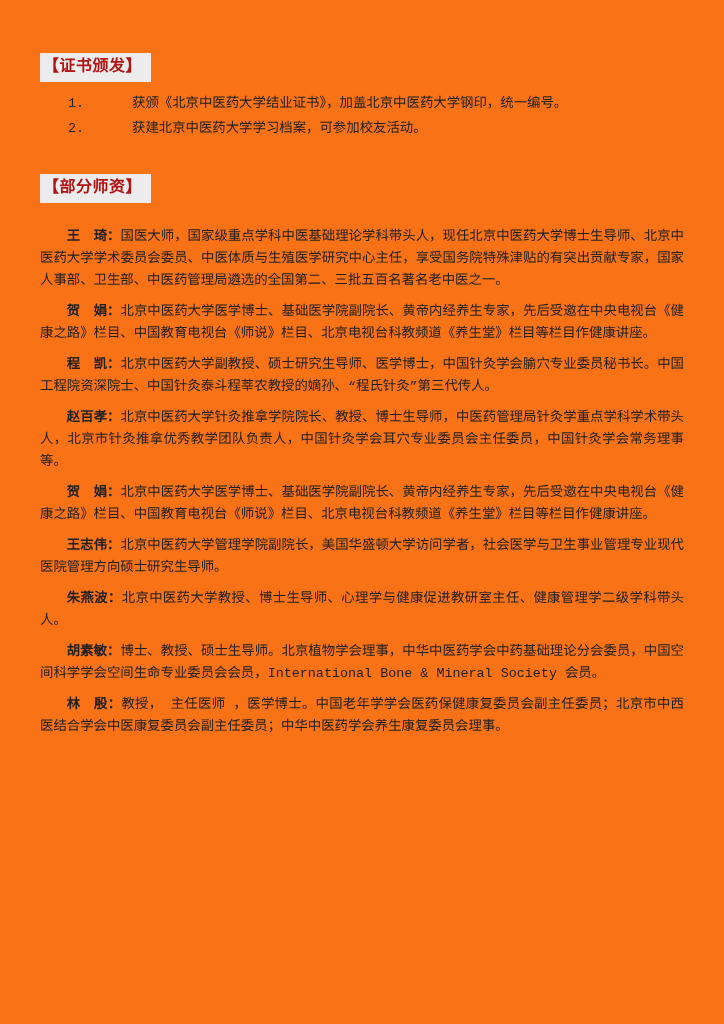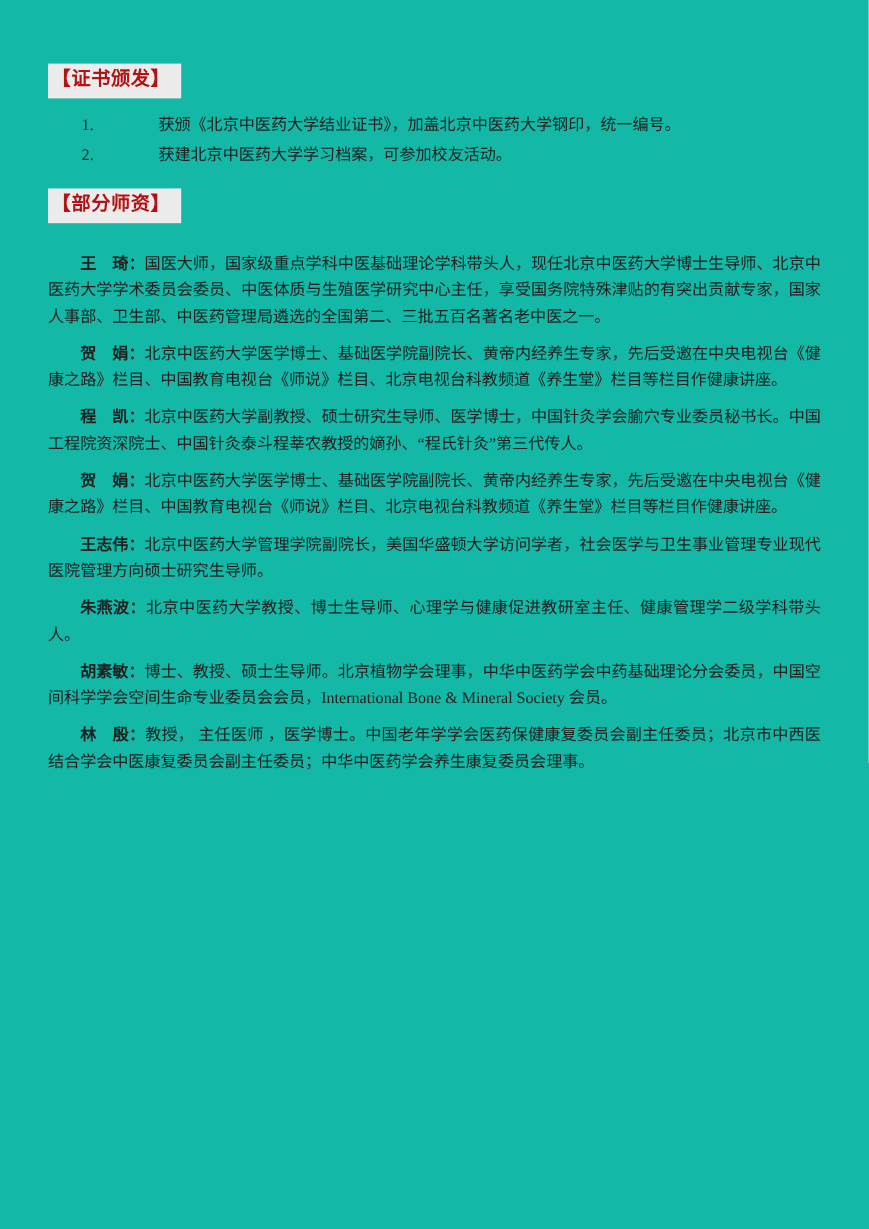--- a/index.html
+++ b/index.html
@@ -34,36 +34,36 @@
   }
   .cert-item {
     display: flex;
     padding-left: 28px;
     font-size: 13.4px;
     line-height: 18px;
     margin-bottom: 7px;
   }
   .cert-num { flex: none; width: 32px; }
   .cert-text { flex: 1; margin-left: 32px; }
-  .faculty-header-wrap { margin-top: 19px; }
+  .faculty-header-wrap { margin-top: 36px; }
   .faculty-list { margin-top: 23px; }
   .faculty-para {
     font-size: 13.4px;
     line-height: 22px;
     text-align: justify;
     text-indent: 2em;
     margin-bottom: 9px;
     word-break: break-all;
   }
   .faculty-name { font-weight: bold; }
 </style>
 </head>
 <body>
 
-<div class="page" style="color: rgb(33, 33, 33); background: #14b8a6;">
+<div class="page" style="color: rgb(33, 33, 33); background: #f97316; font-family: Liberation Mono, monospace;">
 
   <div class="header-wrap">
     <span class="section-header" style="background: rgb(236, 236, 236);"><span class="section-title" style="color: rgb(176, 20, 20);">【证书颁发】</span></span>
   </div>
 
   <ol class="cert-list">
     <li class="cert-item">
       <span class="cert-num">1.</span>
       <span class="cert-text">获颁《北京中医药大学结业证书》，加盖北京中医药大学钢印，统一编号。</span>
     </li>
@@ -79,20 +79,21 @@
 
   <div class="faculty-list" id="faculty-list">
     <p class="faculty-para"><span class="faculty-name">王　琦：</span><span class="faculty-bio">国医大师，国家级重点学科中医基础理论学科带头人，现任北京中医药大学博士生导师、北京中医药大学学术委员会委员、中医体质与生殖医学研究中心主任，享受国务院特殊津贴的有突出贡献专家，国家人事部、卫生部、中医药管理局遴选的全国第二、三批五百名著名老中医之一。</span></p>
 
 
     <p class="faculty-para"><span class="faculty-name">贺　娟：</span><span class="faculty-bio">北京中医药大学医学博士、基础医学院副院长、黄帝内经养生专家，先后受邀在中央电视台《健康之路》栏目、中国教育电视台《师说》栏目、北京电视台科教频道《养生堂》栏目等栏目作健康讲座。</span></p>
 
     <p class="faculty-para"><span class="faculty-name">程　凯：</span><span class="faculty-bio">北京中医药大学副教授、硕士研究生导师、医学博士，中国针灸学会腧穴专业委员秘书长。中国工程院资深院士、中国针灸泰斗程莘农教授的嫡孙、“程氏针灸”第三代传人。</span></p>
 
 
+    <p class="faculty-para"><span class="faculty-name">赵百孝：</span><span class="faculty-bio">北京中医药大学针灸推拿学院院长、教授、博士生导师，中医药管理局针灸学重点学科学术带头人，北京市针灸推拿优秀教学团队负责人，中国针灸学会耳穴专业委员会主任委员，中国针灸学会常务理事等。</span></p>
 
 
     <p class="faculty-para"><span class="faculty-name">贺　娟：</span><span class="faculty-bio">北京中医药大学医学博士、基础医学院副院长、黄帝内经养生专家，先后受邀在中央电视台《健康之路》栏目、中国教育电视台《师说》栏目、北京电视台科教频道《养生堂》栏目等栏目作健康讲座。</span></p>
 
 
     <p class="faculty-para"><span class="faculty-name">王志伟：</span><span class="faculty-bio">北京中医药大学管理学院副院长，美国华盛顿大学访问学者，社会医学与卫生事业管理专业现代医院管理方向硕士研究生导师。</span></p>
 
     <p class="faculty-para"><span class="faculty-name">朱燕波：</span><span class="faculty-bio">北京中医药大学教授、博士生导师、心理学与健康促进教研室主任、健康管理学二级学科带头人。</span></p>
 
     <p class="faculty-para"><span class="faculty-name">胡素敏：</span><span class="faculty-bio">博士、教授、硕士生导师。北京植物学会理事，中华中医药学会中药基础理论分会委员，中国空间科学学会空间生命专业委员会会员，International Bone &amp; Mineral Society 会员。</span></p>

